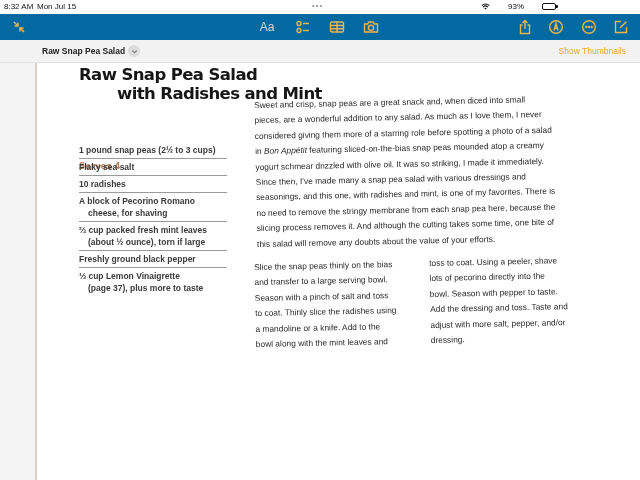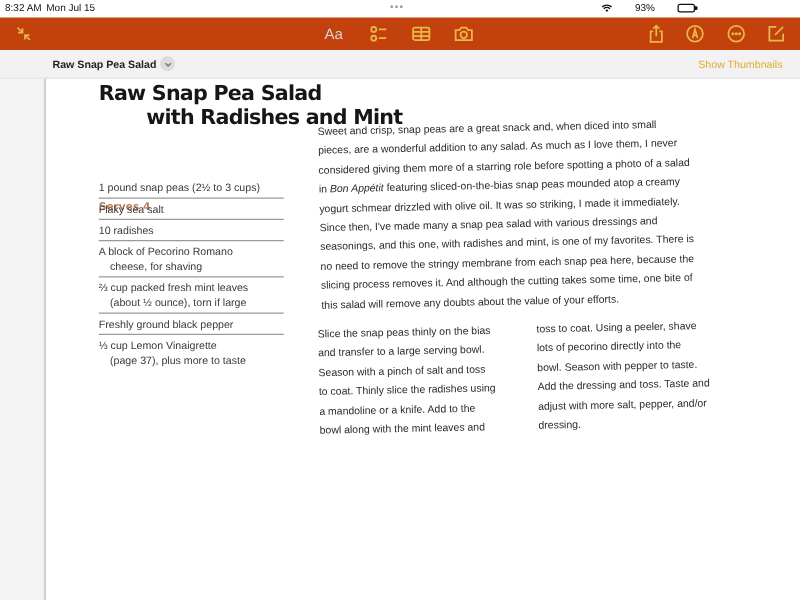--- a/index.html
+++ b/index.html
@@ -8,42 +8,42 @@
 
   .statusbar { position: absolute; top: 0; left: 0; width: 560px; height: 14px; background: #fff; font-size: 8px; color: #111; }
   .statusbar .time { position: absolute; left: 4px; top: 2px; }
   .statusbar .date { position: absolute; left: 37px; top: 2px; }
   .statusbar .dots { position: absolute; left: 312px; top: 1px; font-size: 8px; color: #999; letter-spacing: 1px; }
   .statusbar .right { position: absolute; right: 4px; top: 2px; display: flex; align-items: center; gap: 18px; }
   .battery { width: 14px; height: 7px; border: 1px solid #111; border-radius: 2px; position: relative; padding: 1px; }
   .battery .fill { width: 100%; height: 100%; background: #111; border-radius: 1px; }
   .battery:after { content: ""; position: absolute; right: -3px; top: 1px; width: 2px; height: 3px; background: #111; border-radius: 0 1px 1px 0; }
 
-  .toolbar { position: absolute; top: 14px; left: 0; width: 640px; height: 26px; background: #c2410c; }
+  .toolbar { position: absolute; top: 14px; left: 0; width: 640px; height: 26px; background: #0369a1; }
   .tb-icon { position: absolute; top: 4px; width: 18px; height: 18px; color: #e8b84a; display: flex; align-items: center; justify-content: center; }
   .tb-icon svg { width: 16px; height: 16px; stroke: #e8b84a; fill: none; stroke-width: 1.4; }
   .tb-aa { color: #d8d8d8; font-size: 12px; }
 
   .titlebar { position: absolute; top: 40px; left: 0; width: 640px; height: 23px; background: #f2f2f2; border-bottom: 1px solid #e2e2e2; }
   .doc-title { position: absolute; left: 42px; top: 6px; font-size: 8.5px; font-weight: bold; color: #222; }
   .title-chevron { position: absolute; left: 128px; top: 5px; width: 12px; height: 12px; border-radius: 6px; background: #dcdcdc; display: flex; align-items: center; justify-content: center; }
   .title-chevron svg { width: 7px; height: 7px; stroke: #777; fill: none; stroke-width: 1.3; }
   .show-thumbs { position: absolute; right: 14px; top: 6px; font-size: 8.5px; color: #e0ac2c; }
 
   .leftgutter { position: absolute; top: 63px; left: 0; width: 35px; height: 417px; background: #f4f4f4; }
   .page-edge { position: absolute; top: 63px; left: 35px; width: 2px; height: 417px; background: #d8d0cc; }
   .page { position: absolute; top: 64px; left: 37px; width: 603px; height: 416px; background: #fff; }
 
   .recipe-title { position: absolute; left: 42px; top: 1px; font-family: "DejaVu Sans", sans-serif; font-weight: bold; font-size: 16.5px; line-height: 19px; color: #161616; letter-spacing: -0.6px; }
   .recipe-title .l1 { display: block; }
   .recipe-title .l2 { display: block; padding-left: 38px; }
 
   .serves { position: absolute; left: 42px; top: 53px; font-size: 8.5px; font-weight: bold; color: #b97f5a; font-family: "DejaVu Sans", sans-serif; margin-top: 44px; }
 
-  .ingredients { position: absolute; left: 42px; top: 78px; width: 148px; list-style: none; }
+  .ingredients { position: absolute; left: 42px; top: 78px; width: 148px; list-style: none; font-weight: bold; }
   .ingredients li { font-size: 8.5px; color: #3a3a3a; line-height: 12px; padding: 2px 0 2px 0; border-bottom: 1px solid #9a9a9a; }
   .ingredients li:first-child { border-top: none; }
   .ingredients li .cont { display: block; padding-left: 9px; }
 
   .intro { position: absolute; left: 217px; top: 34px; width: 352px; font-size: 8.4px; line-height: 15.4px; color: #2b2b2b; transform: rotate(-1.2deg); transform-origin: left top; }
   .intro p { white-space: nowrap; }
   .intro em { font-style: italic; }
 
   .method { position: absolute; top: 196px; width: 175px; font-size: 8.4px; line-height: 15.4px; color: #2b2b2b; }
   .method.col1 { left: 217px; transform: rotate(-1.2deg); transform-origin: left top; }

